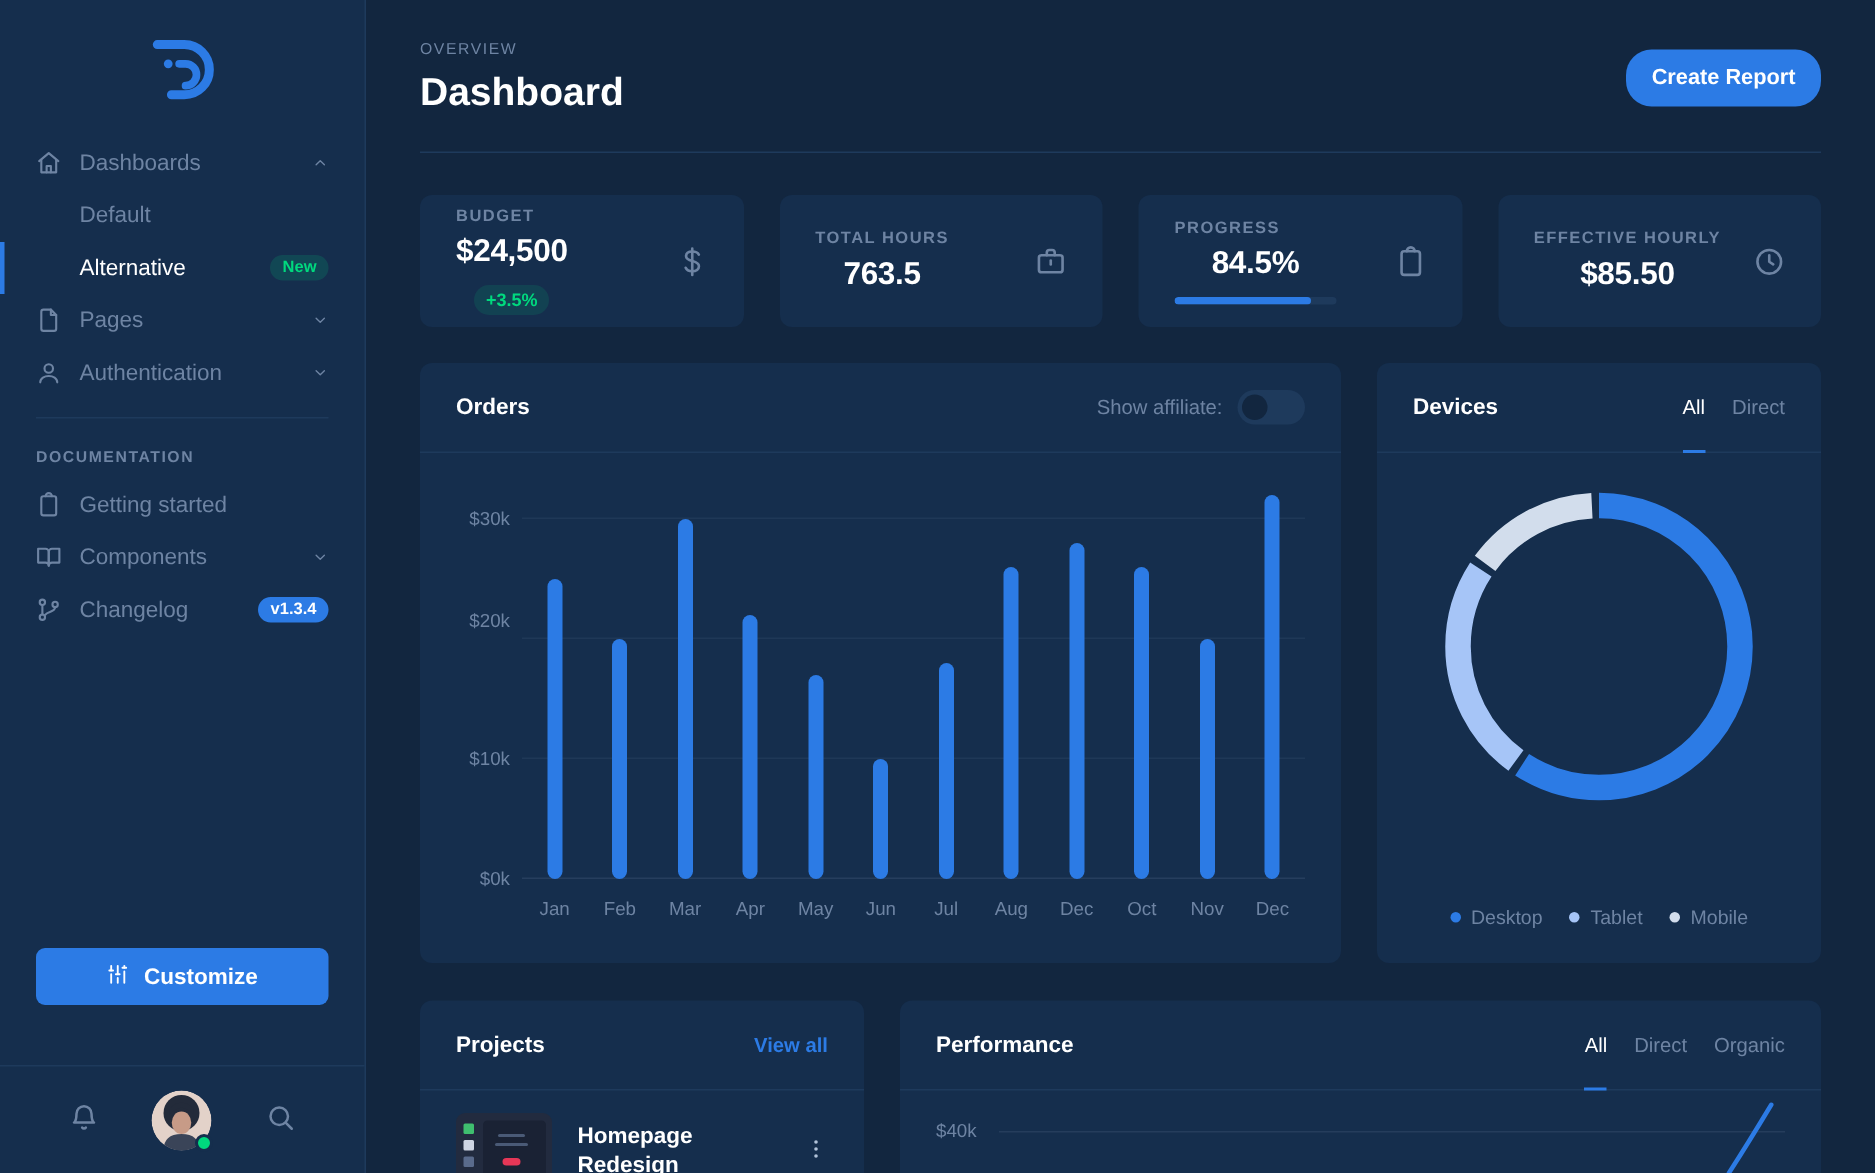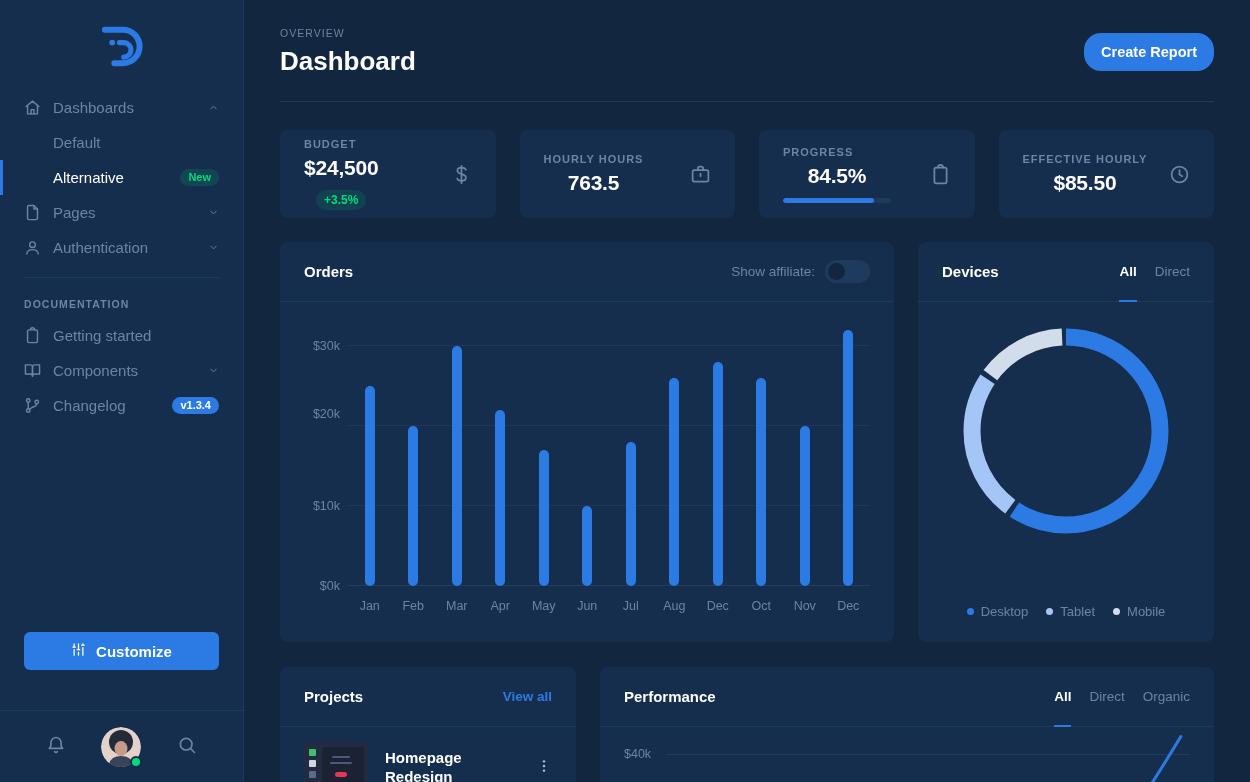--- a/index.html
+++ b/index.html
@@ -90,21 +90,21 @@
   }
   .card-title { font-size: 15px; font-weight: 700; color: #fff; }
   .tall-card { height: 400px; }
   .cut-card { height: 340px; }
   .header-right { display: flex; align-items: center; gap: 10px; height: 100%; }
   .muted-label { font-size: 13.5px; color: #6e84a3; }
   .toggle { width: 45px; height: 23px; border-radius: 12px; background: #1e3a5c; position: relative; cursor: pointer; }
   .toggle .knob { position: absolute; left: 3px; top: 3px; width: 17px; height: 17px; border-radius: 50%; background: #12263f; }
   .tabs { display: flex; gap: 18px; height: 100%; }
   .tab { display: flex; align-items: center; font-size: 13.5px; color: #6e84a3; cursor: pointer; position: relative; }
-  .tab.active { color: #fff; font-weight: 700; }
+  .tab.active { color: #fff; font-weight: 400; }
   .tab.active::after { content: ""; position: absolute; left: 0; right: 0; bottom: -1px; height: 2px; background: #2c7be5; }
   .link { color: #2c7be5; font-size: 13.5px; font-weight: 600; text-decoration: none; cursor: pointer; }
   
   .orders-body { padding: 24px 24px 0; position: relative; }
   .plot-area { position: relative; height: 260px; margin-left: 44px; }
   .gridline { position: absolute; left: 0; right: 0; height: 1px; background: rgba(110,132,163,.12); }
   .gridline.base { background: rgba(110,132,163,.2); }
   .ytick { position: absolute; left: -44px; width: 36px; text-align: right; font-size: 12.5px; color: #6e84a3; transform: translateY(50%); }
   .bar-slots { position: absolute; left: 0; right: 0; bottom: 0; top: 0; display: flex; align-items: flex-end; }
   .bar-slot { flex: 1; display: flex; justify-content: center; }
@@ -291,21 +291,21 @@
         </div>
         <span class="stat-ic">
           <svg viewBox="0 0 24 24" fill="none" stroke="currentColor" stroke-width="2" stroke-linecap="round" stroke-linejoin="round">
             <path d="M12 2v20"></path>
             <path d="M17 6.5c-.8-1.5-2.6-2.3-5-2.3-3 0-4.7 1.5-4.7 3.6 0 4.8 9.8 2.6 9.8 7.6 0 2.3-2 3.8-5.1 3.8-2.6 0-4.4-1-5-2.6"></path>
           </svg>
         </span>
       </div>
       <div class="card stat-card">
         <div>
-          <div class="stat-label">HOURLY HOURS</div>
+          <div class="stat-label">TOTAL HOURS</div>
           <div class="stat-value-row">
             <span class="stat-value">763.5</span>
           </div>
         </div>
         <span class="stat-ic">
           <svg viewBox="0 0 24 24" fill="none" stroke="currentColor" stroke-width="2" stroke-linecap="round" stroke-linejoin="round">
             <rect x="3" y="7" width="18" height="13" rx="2"></rect>
             <path d="M9 7V5a2 2 0 0 1 2-2h2a2 2 0 0 1 2 2v2"></path>
             <path d="M12 11v3"></path>
           </svg>

